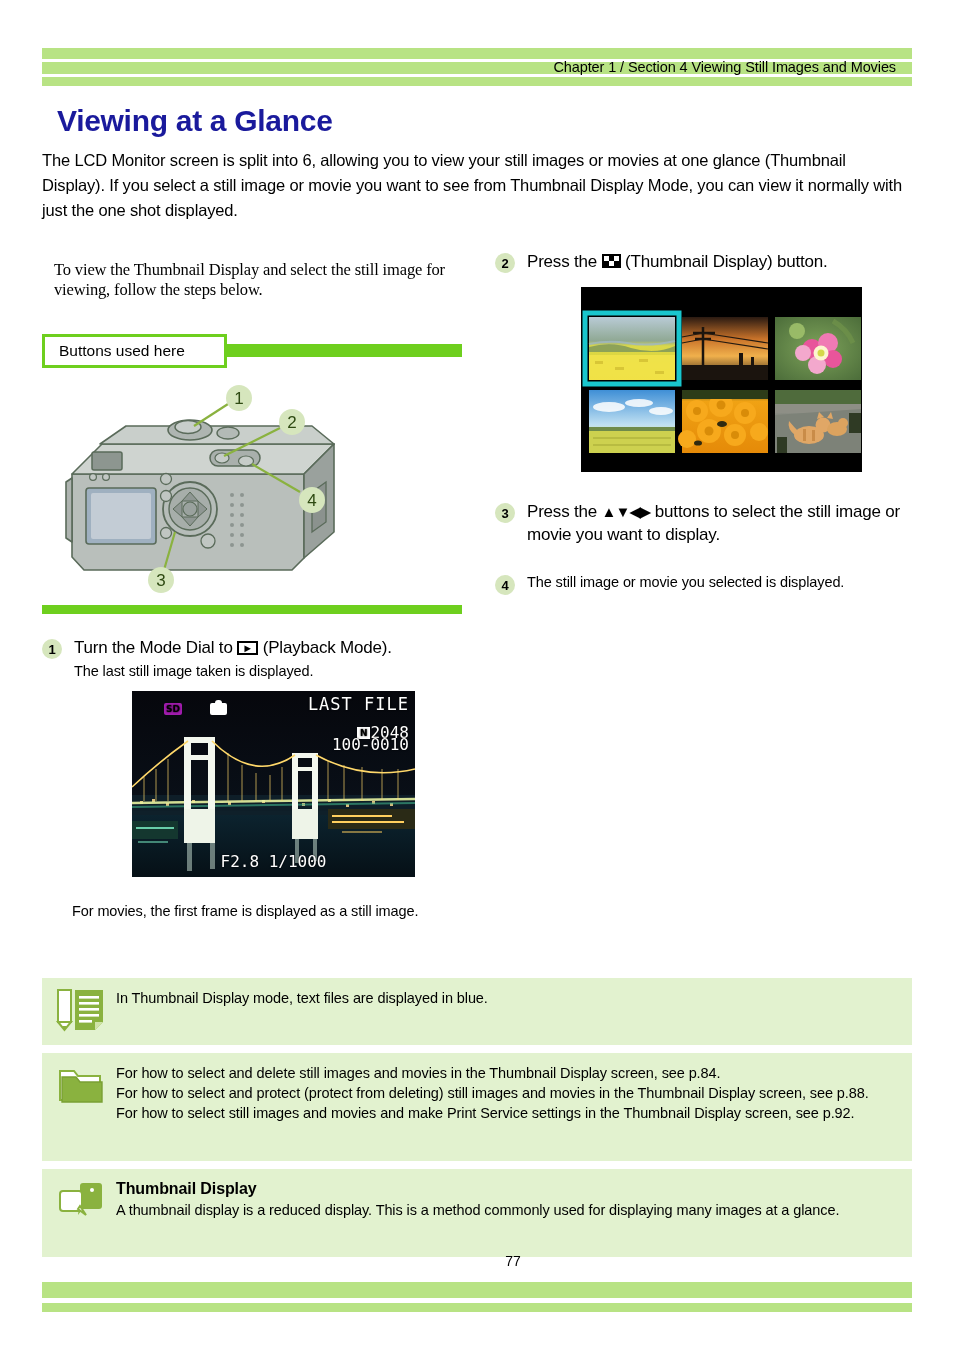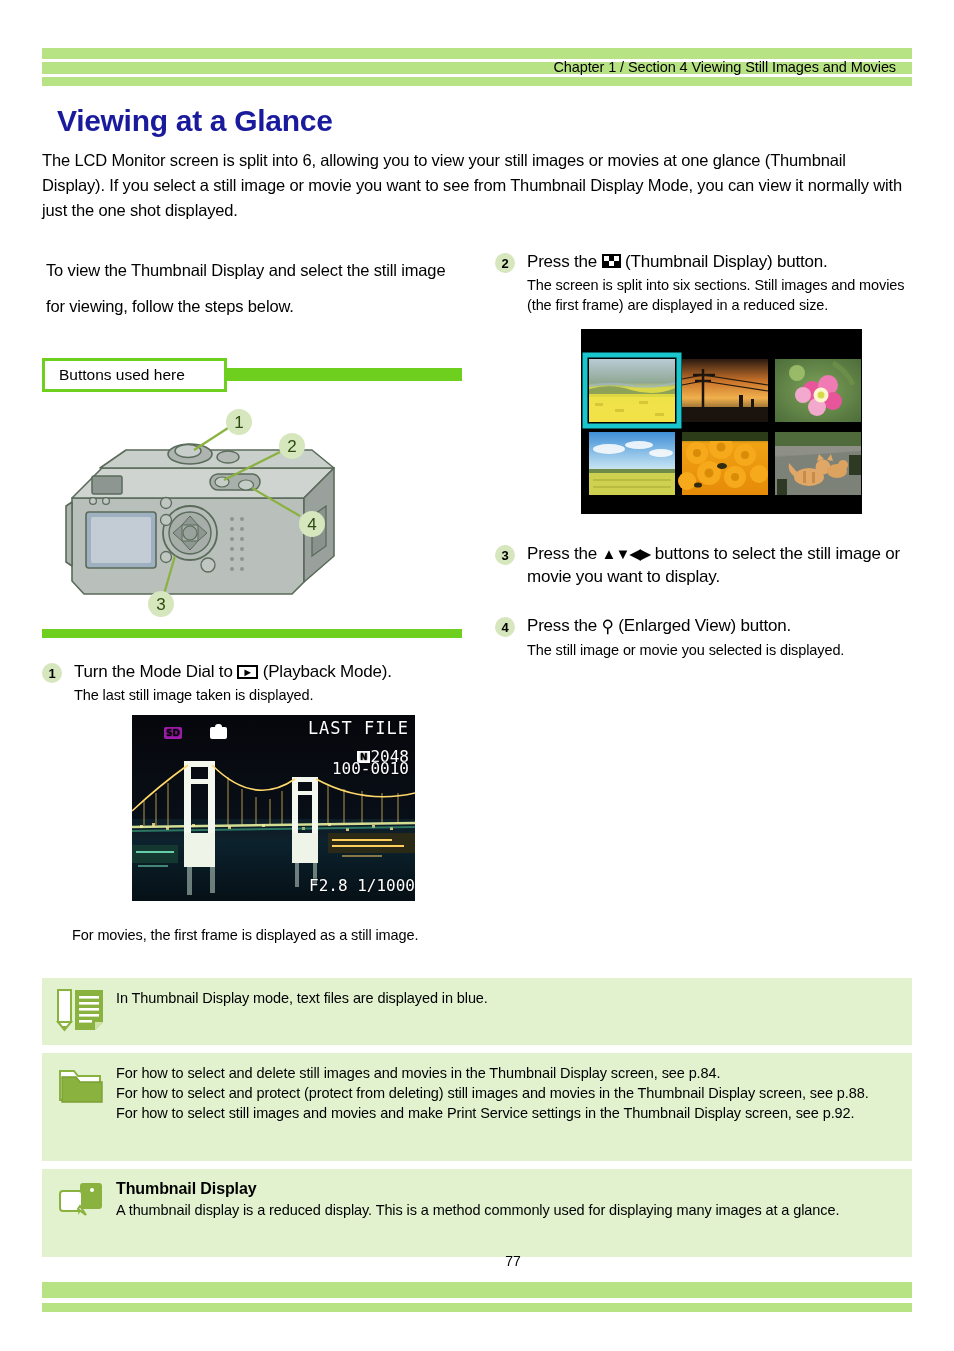--- a/index.html
+++ b/index.html
@@ -75,23 +75,24 @@
   }
   .col-right {
     position: absolute;
     left: 495px;
     top: 250px;
     width: 415px;
   }
 
   .lead-text {
     font-size: 16.5px;
-    line-height: 36px;
+    line-height: 20px;
     letter-spacing: -0.15px;
-    margin: 4px;
+    margin: 12px;
+    font-family: Liberation Serif, serif;
   }
 
   
   .buttons-used-wrap {
     position: relative;
     margin-top: 34px;
     height: 36px;
   }
   .buttons-used-bar {
     position: absolute;
@@ -524,36 +525,35 @@
       <span class="sd-badge">SD</span>
     </div>
     <div class="lcd-osd" style="left:78px; top:9px;">
       <span class="cam-glyph"></span>
     </div>
     <div class="lcd-osd" style="right:6px; top:3px; font-size:17px; letter-spacing:1px;">LAST FILE</div>
     <div class="lcd-osd" style="right:6px; top:32px; font-size:16px;">
       <span class="n-badge">N</span><span>2048</span>
     </div>
     <div class="lcd-osd" style="right:6px; top:44px; font-size:16px;">100-0010</div>
-    <div class="lcd-osd" style="left:0; right:0; text-align:right; bottom:6px; font-size:16px;margin-top:43px;">F2.8 1/1000</div>
+    <div class="lcd-osd" style="left:0; right:0; text-align:center; bottom:6px; font-size:16px;margin-top:43px;">F2.8 1/1000</div>
   </div>
 
   <div class="caption">For movies, the first frame is displayed as a still image.</div>
 </div>
 
 <div class="col-right">
 
   <div class="step">
     <div class="step-badge">2</div>
     <div class="step-title">
       <span>Press the</span>
       <span class="ico-thumb"><i></i><i></i><i></i></span>
       <span>(Thumbnail Display) button.</span>
     </div>
-    <div class="step-desc">The screen is split into six sections. Still images and movies (the first frame) are displayed in a reduced size.</div>
   </div>
 
   <div class="lcd-grid">
     <div class="lcd-osd" style="left:6px; top:6px;">
       <span class="sd-badge">SD</span>
     </div>
     <div class="lcd-osd" style="left:128px; top:9px;">
       <span class="cam-glyph"></span>
     </div>
     <div class="lcd-osd" style="right:8px; top:4px; font-size:17px;">1/10</div>
@@ -715,25 +715,20 @@
     <div class="step-badge">3</div>
     <div class="step-title">
       <span>Press the</span>
       <span class="ico-arrows">▲▼◀▶</span>
       <span>buttons to select the still image or movie you want to display.</span>
     </div>
   </div>
 
   <div class="step" style="margin-top:26px;">
     <div class="step-badge">4</div>
-    <div class="step-title">
-      <span>Press the</span>
-      <span class="ico-mag">⚲</span>
-      <span>(Enlarged View) button.</span>
-    </div>
     <div class="step-desc">The still image or movie you selected is displayed.</div>
   </div>
 </div>
 
 <div class="notes">
 
   <div class="note n1">
     <div class="note-icon">
       <svg width="50" height="46" viewBox="0 0 50 46" xmlns="http://www.w3.org/2000/svg">
         <rect x="2" y="4" width="13" height="32" fill="#ffffff" stroke="#8ab23f" stroke-width="2"></rect>

